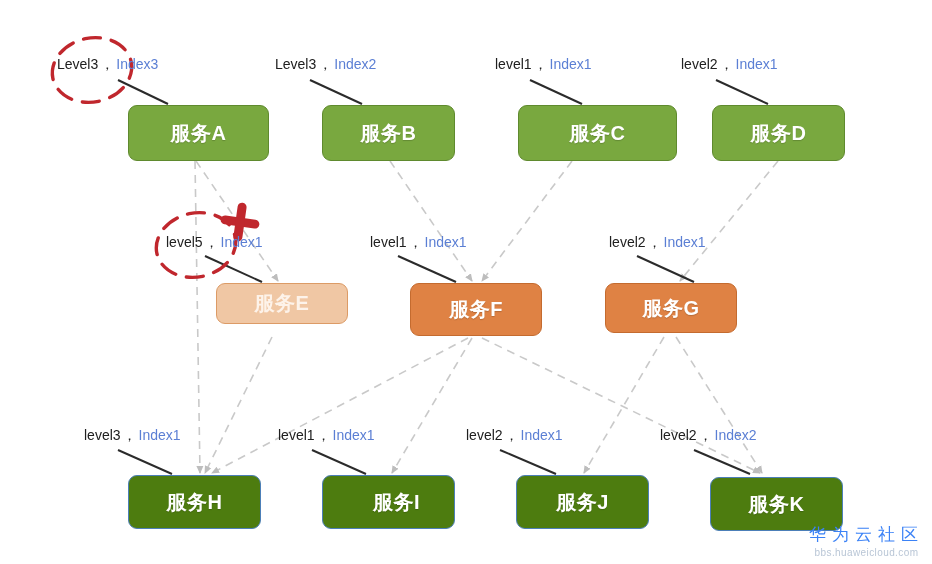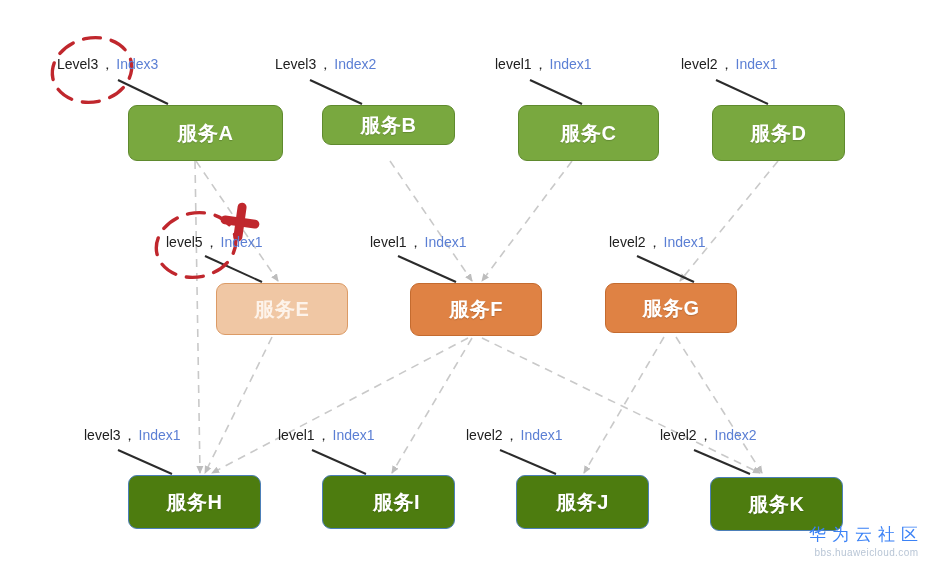--- a/index.html
+++ b/index.html
@@ -91,25 +91,25 @@
         <ellipse cx="92" cy="70" rx="40" ry="32" fill="none" stroke="#c0272d" stroke-width="3.4" stroke-dasharray="17 11" stroke-linecap="round" transform="rotate(-12 92 70)"></ellipse>
         <ellipse cx="196" cy="245" rx="40" ry="32" fill="none" stroke="#c0272d" stroke-width="3.4" stroke-dasharray="17 11" stroke-linecap="round" transform="rotate(-12 196 245)"></ellipse>
         <g transform="rotate(8 240 222)" stroke="#c0272d" stroke-width="9" stroke-linecap="round">
           <line x1="225" y1="222" x2="255" y2="222"></line>
           <line x1="240" y1="207" x2="240" y2="237"></line>
         </g>
       </g>
   </svg>
 
   <div id="node-layer">
-      <div class="node green" style="left: 128px; top: 105px; width: 155px; height: 56px; text-align: right;">服务A</div>
-      <div class="node green" style="left: 322px; top: 105px; width: 133px; height: 40px;">服务B</div>
-      <div class="node green" style="left: 518px; top: 105px; width: 141px; height: 56px;">服务C</div>
+      <div class="node green" style="left: 128px; top: 105px; width: 141px; height: 56px; text-align: right;">服务A</div>
+      <div class="node green" style="left: 322px; top: 105px; width: 133px; height: 56px;">服务B</div>
+      <div class="node green" style="left: 518px; top: 105px; width: 159px; height: 56px;">服务C</div>
       <div class="node green" style="left: 712px; top: 105px; width: 133px; height: 56px;">服务D</div>
-      <div class="node orange-faded" style="left: 216px; top: 283px; width: 132px; height: 52px;">服务E</div>
+      <div class="node orange-faded" style="left: 216px; top: 283px; width: 132px; height: 41px;">服务E</div>
       <div class="node orange" style="left: 410px; top: 283px; width: 132px; height: 53px;">服务F</div>
       <div class="node orange" style="left: 605px; top: 283px; width: 132px; height: 50px;">服务G</div>
       <div class="node blue" style="left: 128px; top: 475px; width: 133px; height: 54px;">服务H</div>
       <div class="node blue" style="left: 322px; top: 475px; width: 133px; height: 54px; padding-left: 16px;">服务I</div>
       <div class="node blue" style="left: 516px; top: 475px; width: 133px; height: 54px;">服务J</div>
       <div class="node blue" style="left: 710px; top: 477px; width: 133px; height: 54px;">服务K</div>
     </div>
   <div id="tag-layer">
       <div class="tag" style="left: 57px; top: 57px;"><span class="lvl">Level3</span><span class="sep">，</span><span class="idx">Index3</span></div>
       <div class="tag" style="left: 275px; top: 57px;"><span class="lvl">Level3</span><span class="sep">，</span><span class="idx">Index2</span></div>

